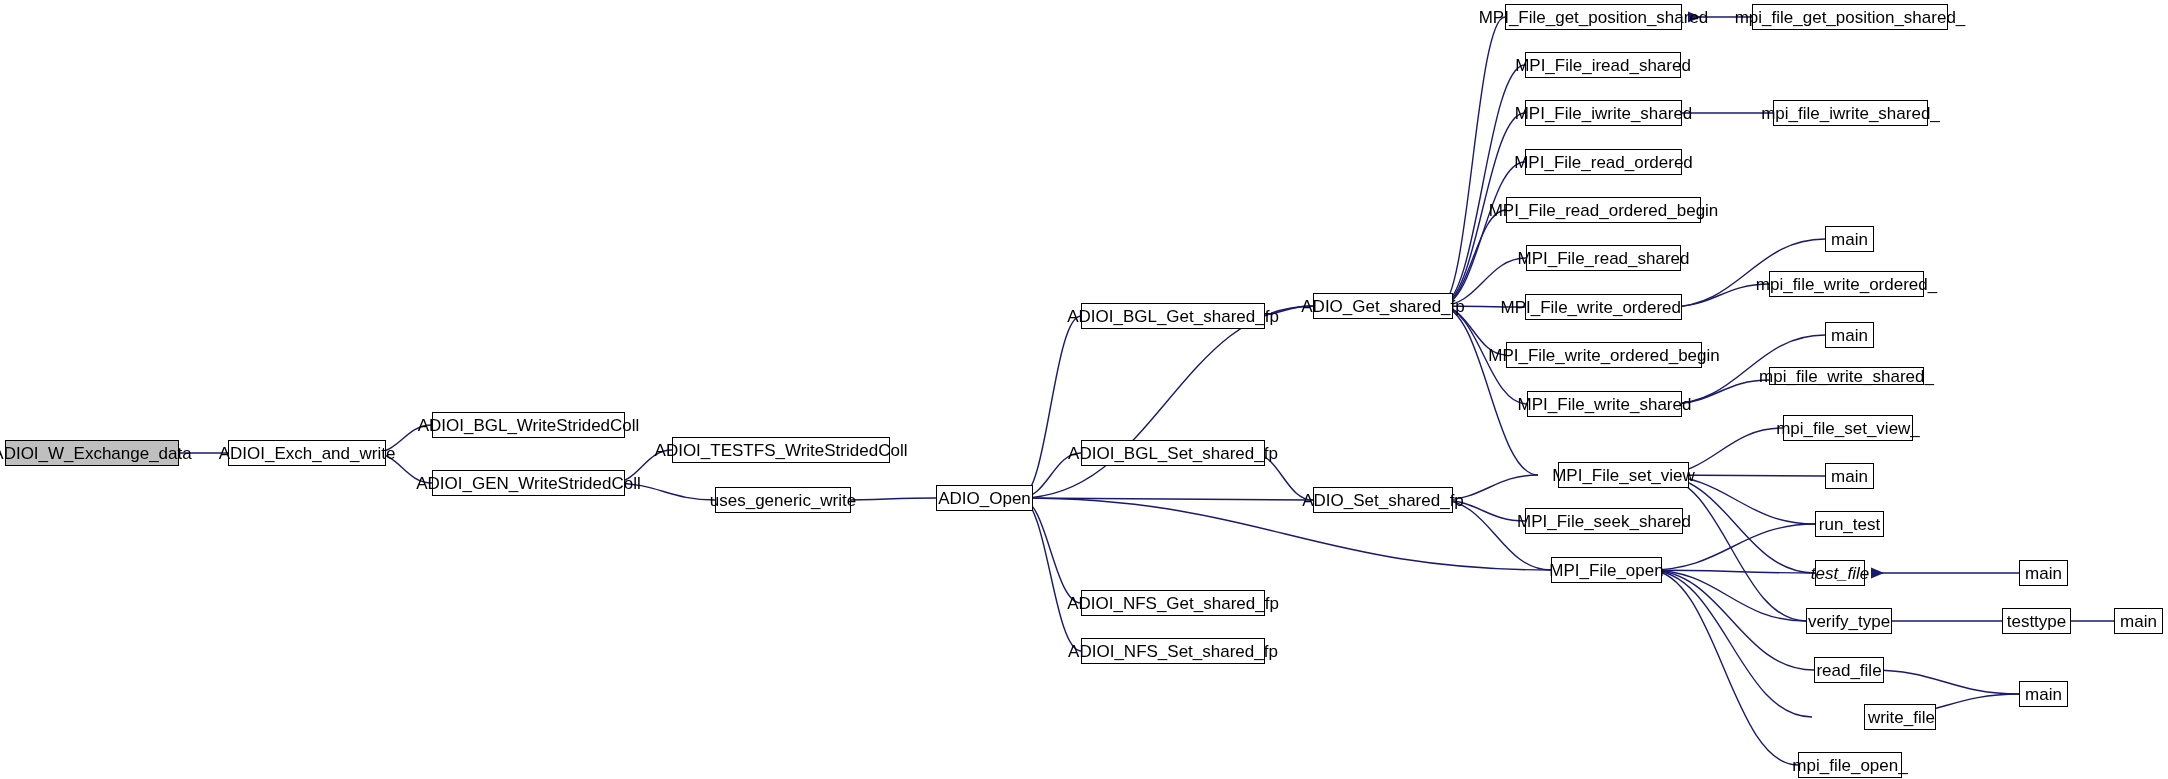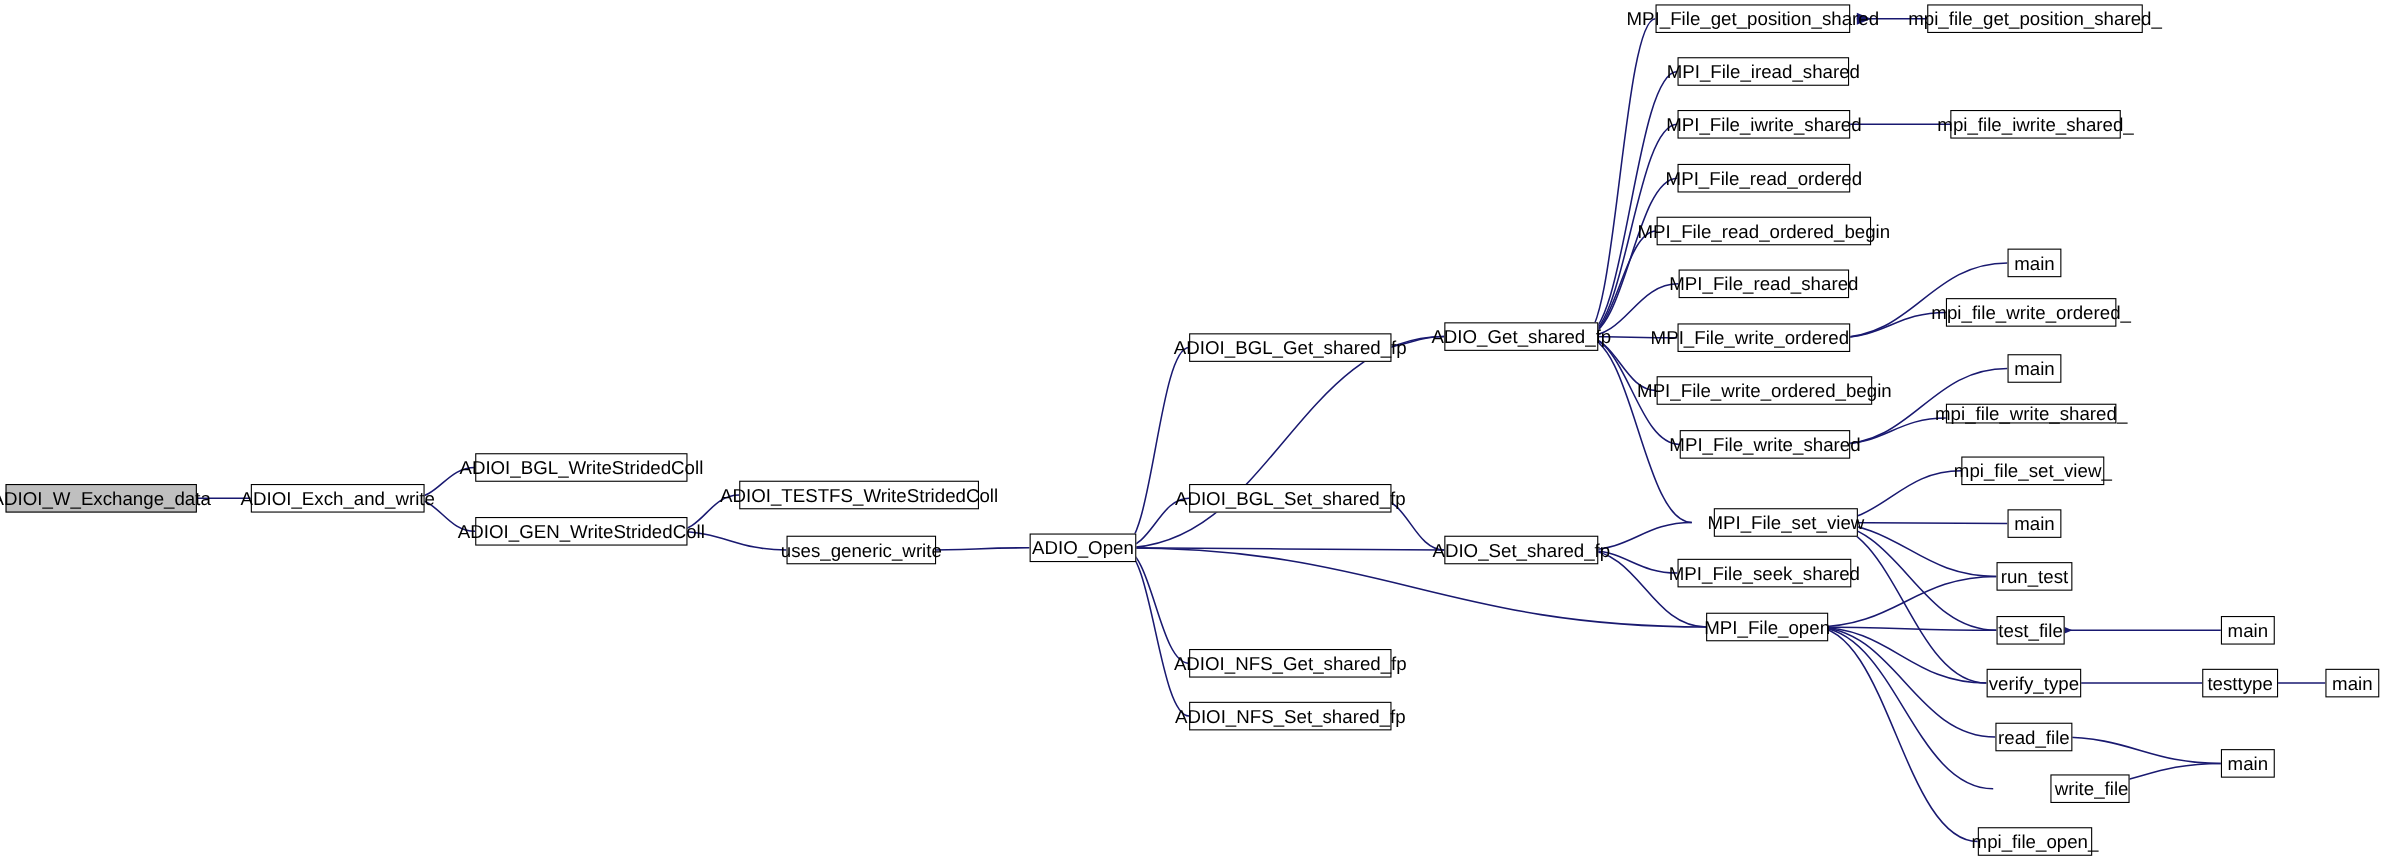--- a/index.html
+++ b/index.html
@@ -252,21 +252,21 @@
       </div>
       <div class="node" style="left: 1783px; top: 415px; width: 130px; height: 26px;">
         <span>mpi_file_set_view_</span>
       </div>
       <div class="node" style="left: 1825px; top: 463px; width: 49px; height: 26px;">
         <span>main</span>
       </div>
       <div class="node" style="left: 1815px; top: 511px; width: 69px; height: 26px;">
         <span>run_test</span>
       </div>
-      <div class="node" style="left: 1815px; top: 560px; width: 62px; height: 26px;">
+      <div class="node" style="left: 1815px; top: 560px; width: 50px; height: 26px; font-style: italic;">
         <span>test_file</span>
       </div>
       <div class="node" style="left: 1806px; top: 608px; width: 86px; height: 26px;">
         <span>verify_type</span>
       </div>
       <div class="node" style="left: 1814px; top: 657px; width: 70px; height: 26px;">
         <span>read_file</span>
       </div>
       <div class="node" style="left: 1864px; top: 704px; width: 72px; height: 26px; justify-content: flex-end;">
         <span>write_file</span>

